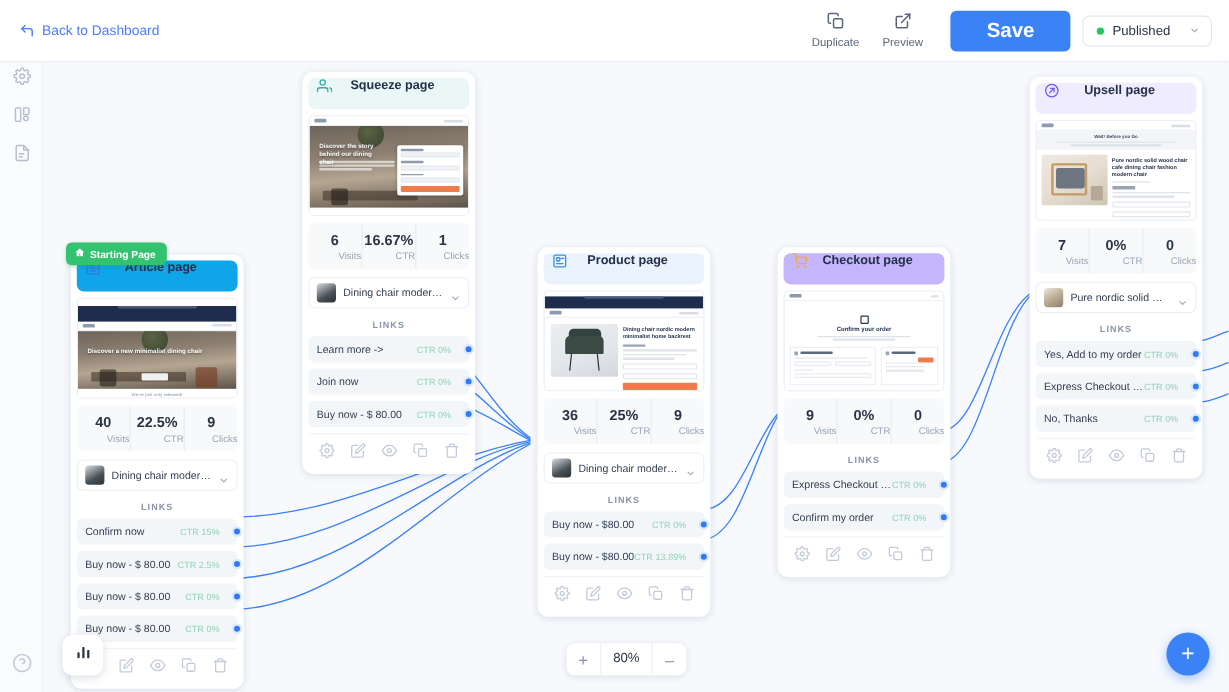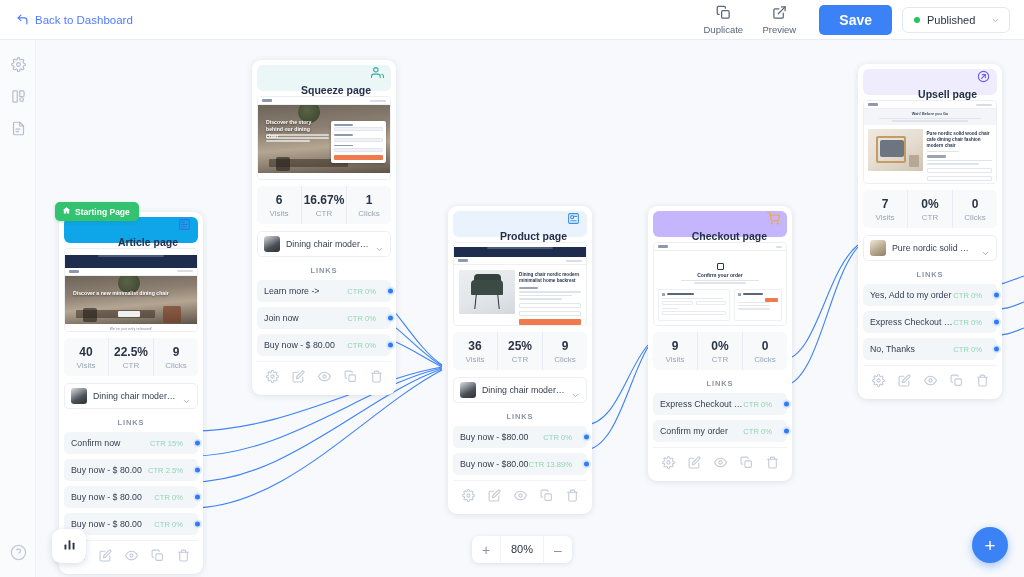--- a/index.html
+++ b/index.html
@@ -6,21 +6,21 @@
   html, body { width: 1024px; height: 577px; overflow: hidden; }
   body {
     font-family: "Liberation Sans", sans-serif;
     background: #f7f9fc;
     color: #2b3445;
     position: relative;
   }
 
   
   .topbar {
-    position: absolute; top: 0; left: 0; width: 1024px; height: 40px;
+    position: absolute; top: 0; left: 0; width: 1024px; height: 52px;
     background: #ffffff; border-bottom: 1px solid #e8ecf2;
     display: flex; align-items: center; z-index: 60;
   }
   .back-link {
     display: flex; align-items: center; gap: 6px;
     margin-left: 16px; color: #4d7cfe; font-size: 11.5px; cursor: pointer;
   }
   .back-link svg { width: 13px; height: 13px; display: block; }
   .doc-title {
     position: absolute; left: 0; right: 0; text-align: center;
@@ -30,21 +30,21 @@
     margin-left: auto; display: flex; align-items: center; gap: 0; margin-right: 14px;
   }
   .tb-action {
     display: flex; flex-direction: column; align-items: center; gap: 2px;
     width: 56px; cursor: pointer; color: #4a5568;
   }
   .tb-action svg { width: 15px; height: 15px; }
   .tb-action span { font-size: 9.5px; color: #5a6678; }
   .save-btn {
     background: #3b82f6; color: #fff; border: none; border-radius: 5px;
-    padding: 7px 20px; font-size: 14px; font-family: inherit; font-weight: bold;
+    padding: 7px 30px; font-size: 17px; font-family: inherit; font-weight: bold;
     cursor: pointer; margin-left: 12px; margin-right: 10px;
   }
   .status-select {
     display: flex; align-items: center; gap: 7px;
     border: 1px solid #e2e8f0; border-radius: 6px; background: #fff;
     padding: 6px 9px 6px 11px; font-size: 11px; cursor: pointer; width: 108px;
   }
   .status-dot { width: 6px; height: 6px; border-radius: 50%; background: #22c55e; flex: 0 0 auto; }
   .status-select .lbl { flex: 1; color: #2b3445; }
   .chev { width: 9px; height: 9px; color: #a0aec0; }
@@ -65,39 +65,39 @@
   .canvas { position: absolute; top: 40px; left: 36px; width: 988px; height: 537px; overflow: hidden; }
   .edges { position: absolute; top: 0; left: 0; width: 988px; height: 537px; pointer-events: none; }
 
   
   .card {
     position: absolute; width: 144px; background: #ffffff;
     border-radius: 9px; box-shadow: 0 1px 6px rgba(40,60,100,.13);
     padding: 5px; z-index: 10;
   }
   .card-head {
-    display: flex; align-items: flex-end; border-radius: 6px;
-    height: 26px; padding: 0 7px; gap: 6px; flex-direction: column;
+    display: flex; align-items: flex-start; border-radius: 6px;
+    height: 26px; padding: 0 7px; gap: 6px;
   }
   .card-head .hd-icon { width: 13px; height: 13px; flex: 0 0 auto; }
   .card-head .hd-title {
     flex: 1; text-align: center; font-size: 10.5px; font-weight: bold;
     color: #243049; margin-right: 13px;
   }
   .thumb {
     margin: 5px 0 0; height: 84px; border-radius: 4px; overflow: hidden;
     border: 1px solid #eceff4; background: #fff; position: relative;
   }
   .stats {
     display: flex; margin-top: 6px; background: #f7f9fb; border-radius: 5px; overflow: hidden;
   }
   .stat { flex: 1; text-align: center; padding: 7px 0 6px; }
   .stat + .stat { border-left: 1px solid #e9edf3; }
   .stat .val { font-size: 12px; font-weight: bold; color: #2b3445; }
-  .stat .lab { font-size: 8px; color: #9aa5b5; margin-top: 2px; }
+  .stat .lab { font-size: 8px; color: #9aa5b5; margin-top: 2px; text-align: right; }
   .prod-row {
     display: flex; align-items: center; gap: 6px; margin-top: 7px;
     border: 1px solid #eceff4; border-radius: 5px; padding: 4px 6px; cursor: pointer;
   }
   .prod-thumb { width: 16px; height: 16px; border-radius: 3px; flex: 0 0 auto; overflow: hidden; }
   .prod-name {
     flex: 1; font-size: 8.8px; color: #333d4f; white-space: nowrap;
     overflow: hidden; text-overflow: ellipsis;
   }
   .links-title {

